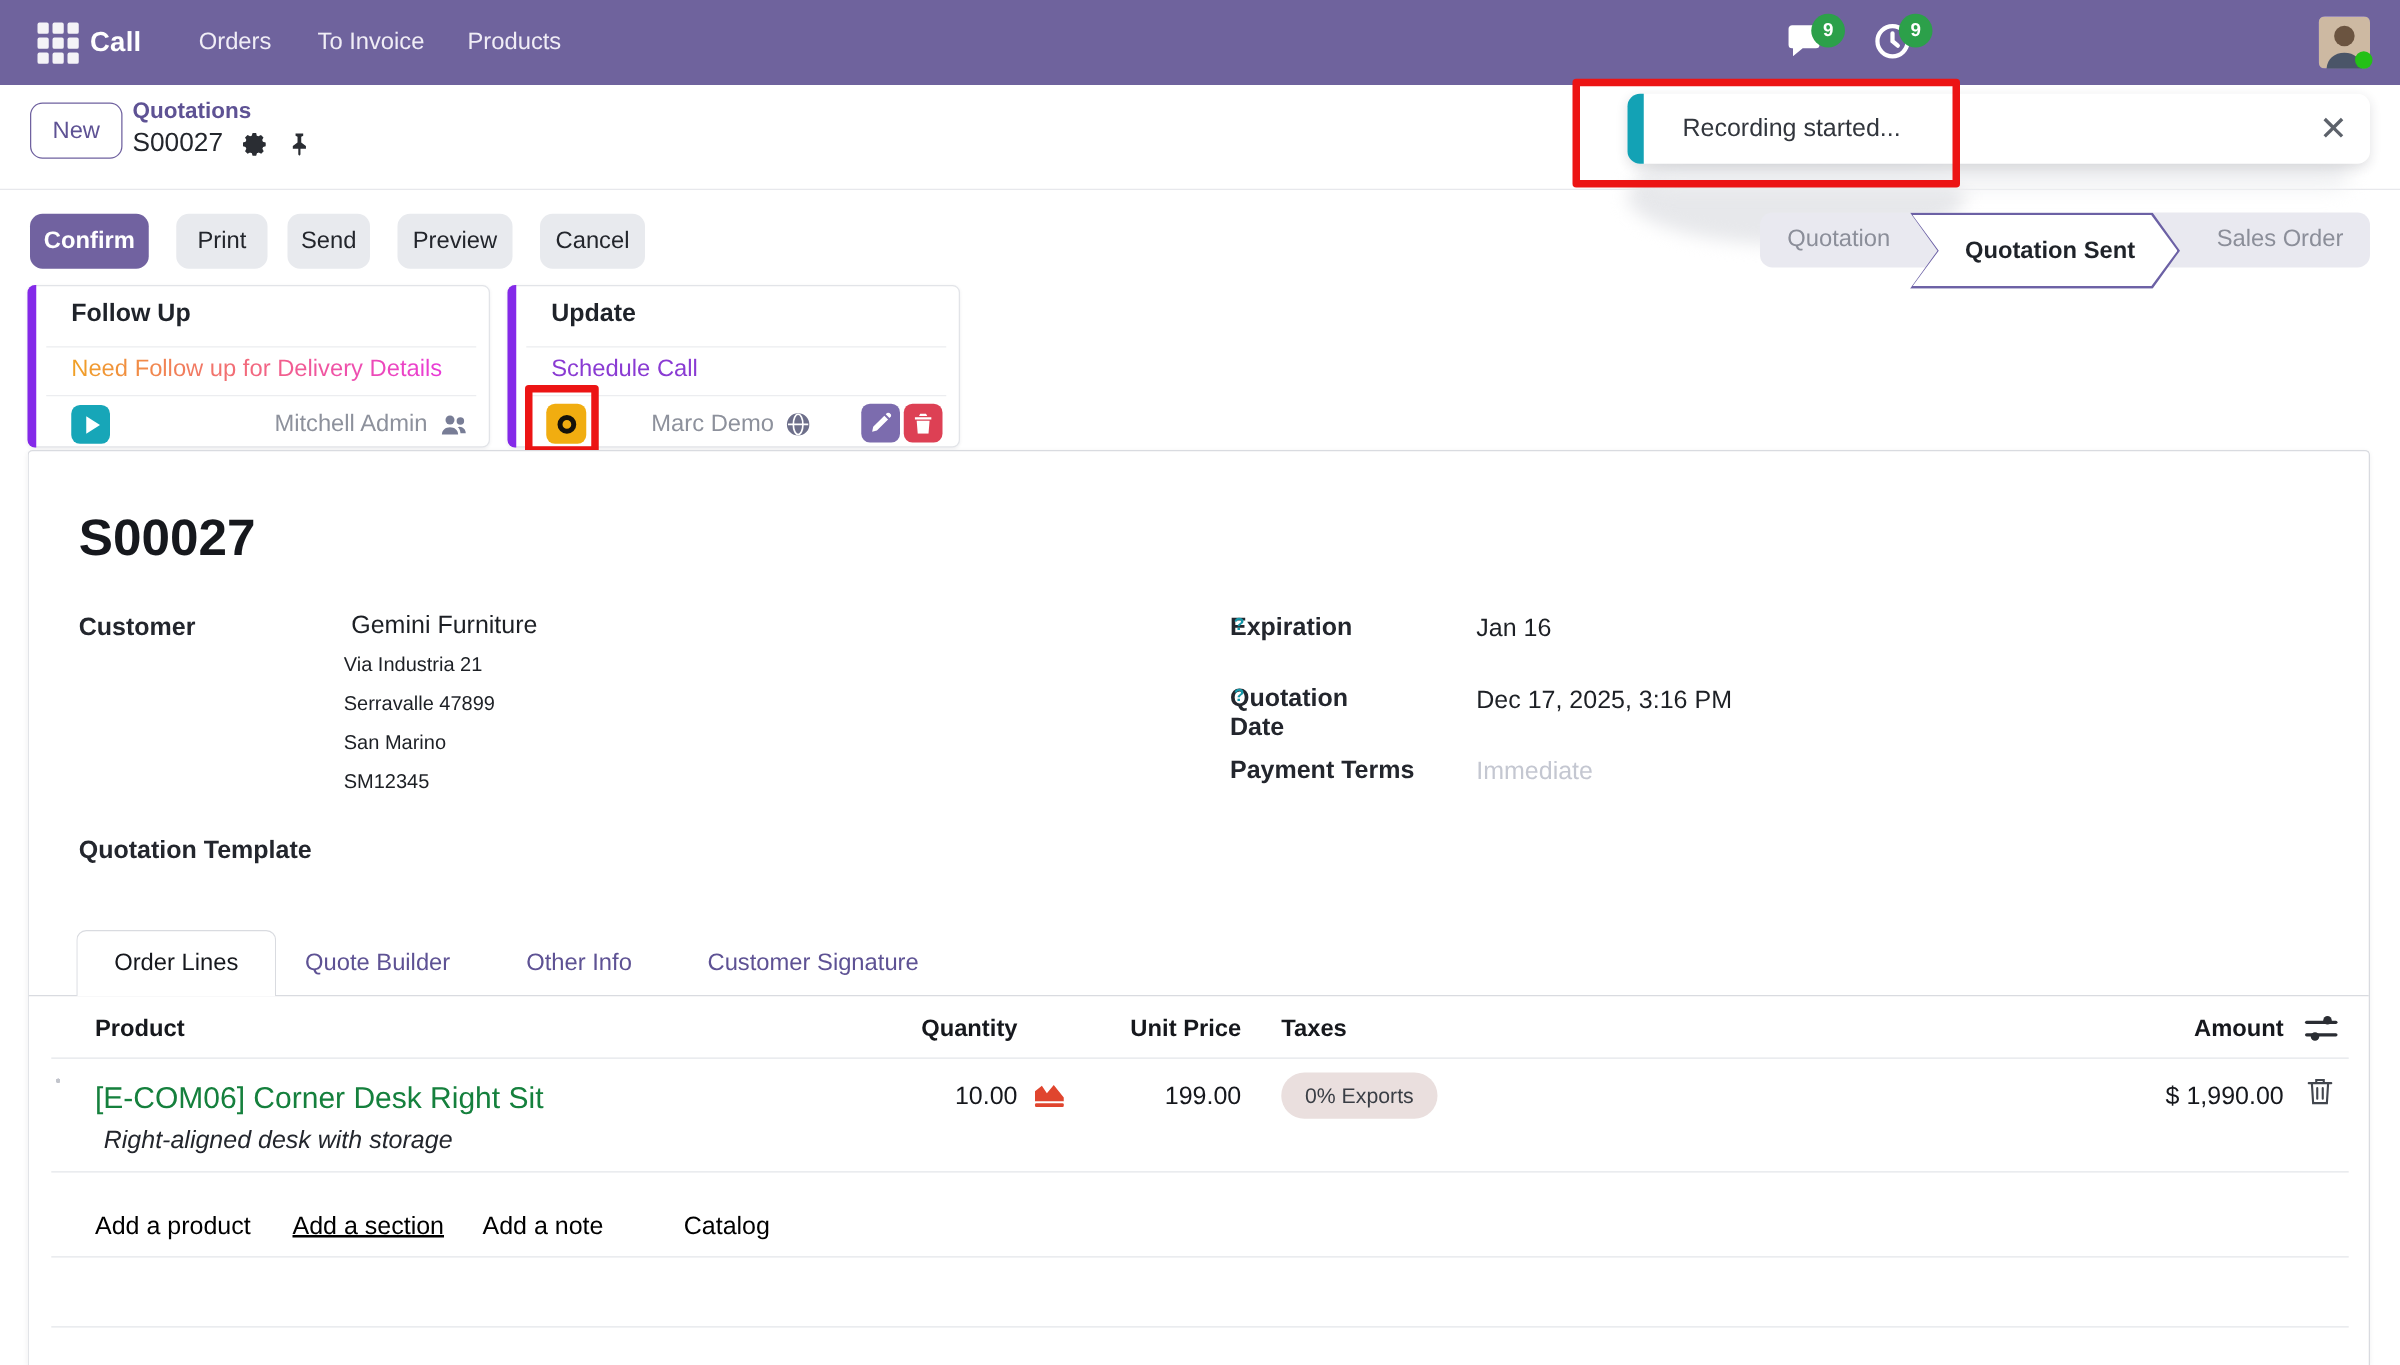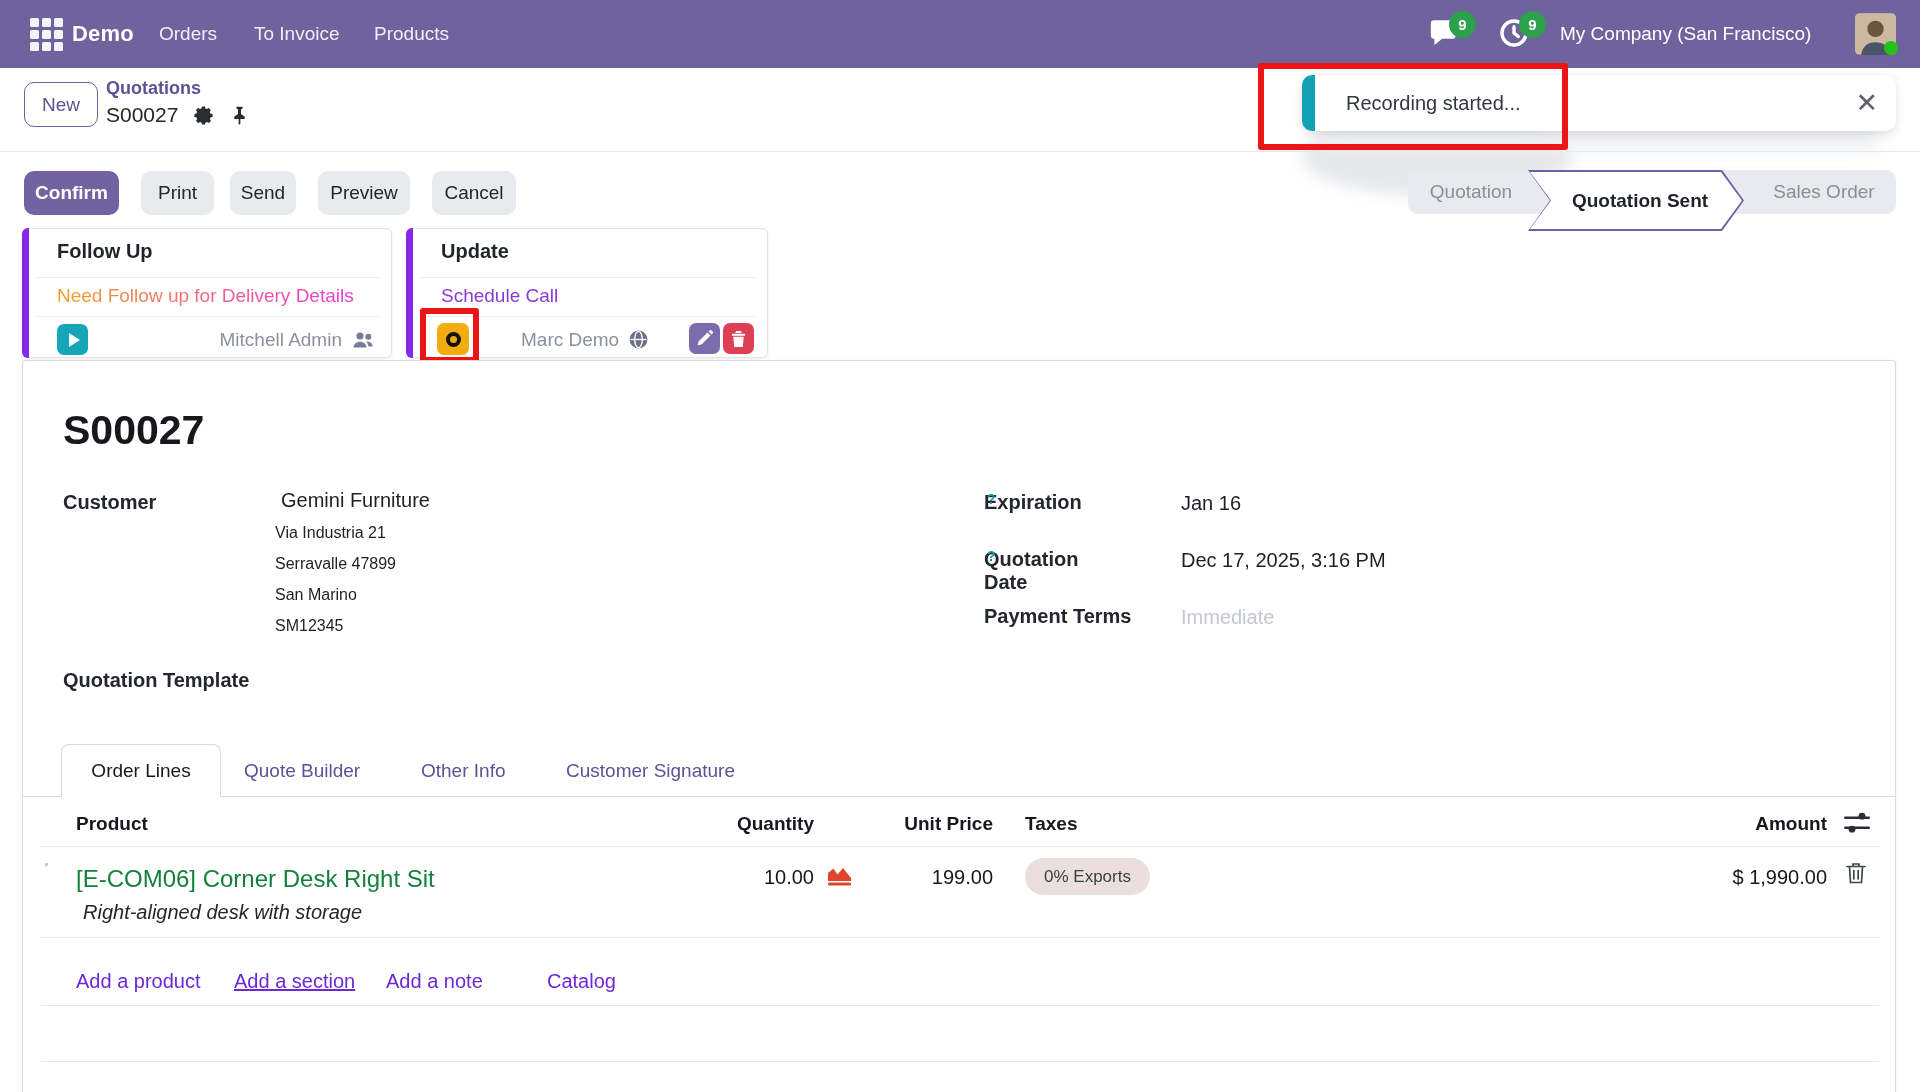--- a/index.html
+++ b/index.html
@@ -117,60 +117,59 @@
   .drag-handle i { width:3.4px; height:3.4px; border-radius:50%; background:#c2c5cc; }
   .td-product { left:53px; top:504px; font-size:24px; color:#15803d; cursor:text; }
   .td-desc { left:60px; top:540px; font-size:20px; font-style:italic; color:#23262d; cursor:text; }
   .td-qty { left:628px; top:505px; width:163px; text-align:right; font-size:20px; color:#16181d; cursor:text; }
   .qty-chart-icon { left:803px; top:503px; width:27px; height:24px; }
   .td-price { left:828px; top:505px; width:142px; text-align:right; font-size:20px; color:#16181d; cursor:text; }
   .tax-pill { left:1002px; top:497px; height:37px; padding:0 19px; border-radius:19px; background:#eadfde; display:flex; align-items:center; font-size:17px; color:#3a3e45; cursor:pointer; }
   .td-amount { left:1628px; top:505px; width:176px; text-align:right; font-size:20px; color:#16181d; }
   .row-trash { left:1822px; top:500px; width:24px; height:27px; color:#42464e; cursor:pointer; }
 
-  .tbl-link { top:598px; height:44px; display:flex; align-items:center; font-size:20px; color:#6d28d9; cursor:pointer; }
+  .tbl-link { top:598px; height:44px; display:flex; align-items:center; font-size:20px; color:#000000; cursor:pointer; }
   .lnk-prod { left:53px; } .lnk-sect { left:211px;text-decoration:underline; } .lnk-note { left:363px; } .lnk-cat { left:524px; }
   .tline-foot { top:644px; } .tline-end { top:700px; }
 </style>
 </head>
 <body>
 
 <div class="screen">
 
   <div class="abs navbar">
     <div class="abs apps-grid">
       <span></span>
         <span></span>
         <span></span>
         <span></span>
         <span></span>
         <span></span>
         <span></span>
         <span></span>
         <span></span>
     </div>
-    <div class="abs nav-app">Demo</div>
+    <div class="abs nav-app">Call</div>
     <div class="abs nav-item nav-orders">Orders</div>
     <div class="abs nav-item nav-toinvoice">To Invoice</div>
     <div class="abs nav-item nav-products">Products</div>
 
     <div class="abs nav-icon-btn nav-chat">
       <svg viewBox="0 0 24 24" width="34" height="34">
           <path d="M4.5 3h13a2 2 0 0 1 2 2v9a2 2 0 0 1-2 2H10l-5.5 4.5V16h-.5a2 2 0 0 1-2-2V5a2 2 0 0 1 2.5-2z" fill="#fff"></path>
         </svg>
     </div>
     <div class="abs badge badge-chat">9</div>
     <div class="abs nav-icon-btn nav-clock">
       <svg viewBox="0 0 24 24" width="34" height="34" fill="none" stroke="#fff" stroke-width="2.4" stroke-linecap="round">
           <circle cx="12" cy="12" r="8.5"></circle>
           <path d="M12 7.5V12l3 2.5"></path>
         </svg>
     </div>
     <div class="abs badge badge-clock">9</div>
-    <div class="abs nav-company">My Company (San Francisco)</div>
     <div class="abs avatar">
       <svg viewBox="0 0 40 40" width="41" height="42">
           <rect width="40" height="40" fill="#cdb9a2"></rect>
           <circle cx="20" cy="15" r="8" fill="#6b5440"></circle>
           <path d="M6 42c0-9 6-14 14-14s14 5 14 14z" fill="#4a5568"></path>
         </svg>
     </div>
     <div class="abs status-dot"></div>
   </div>
 

